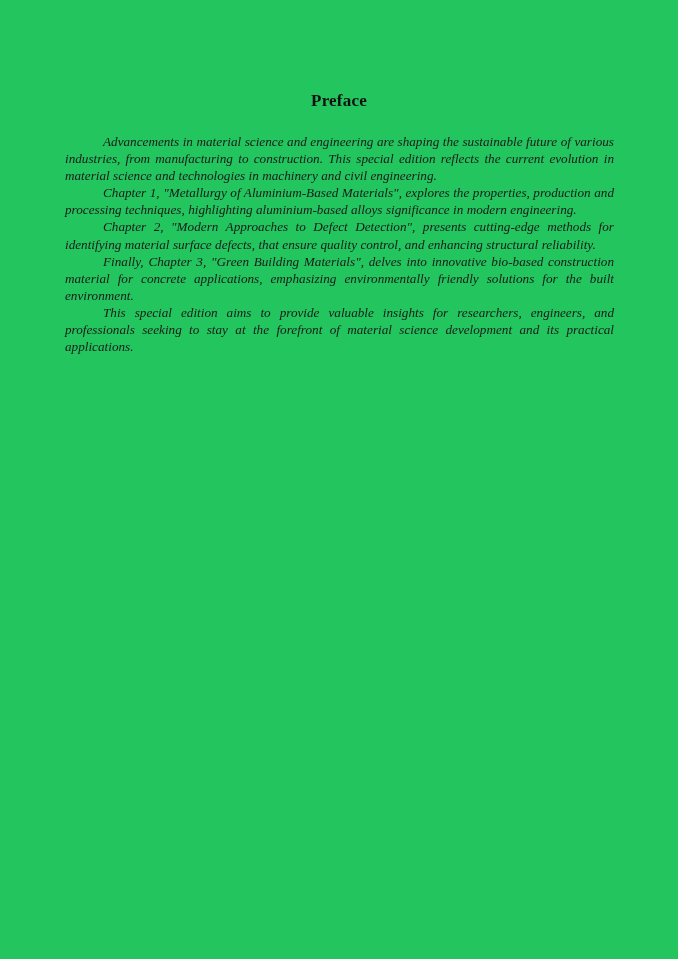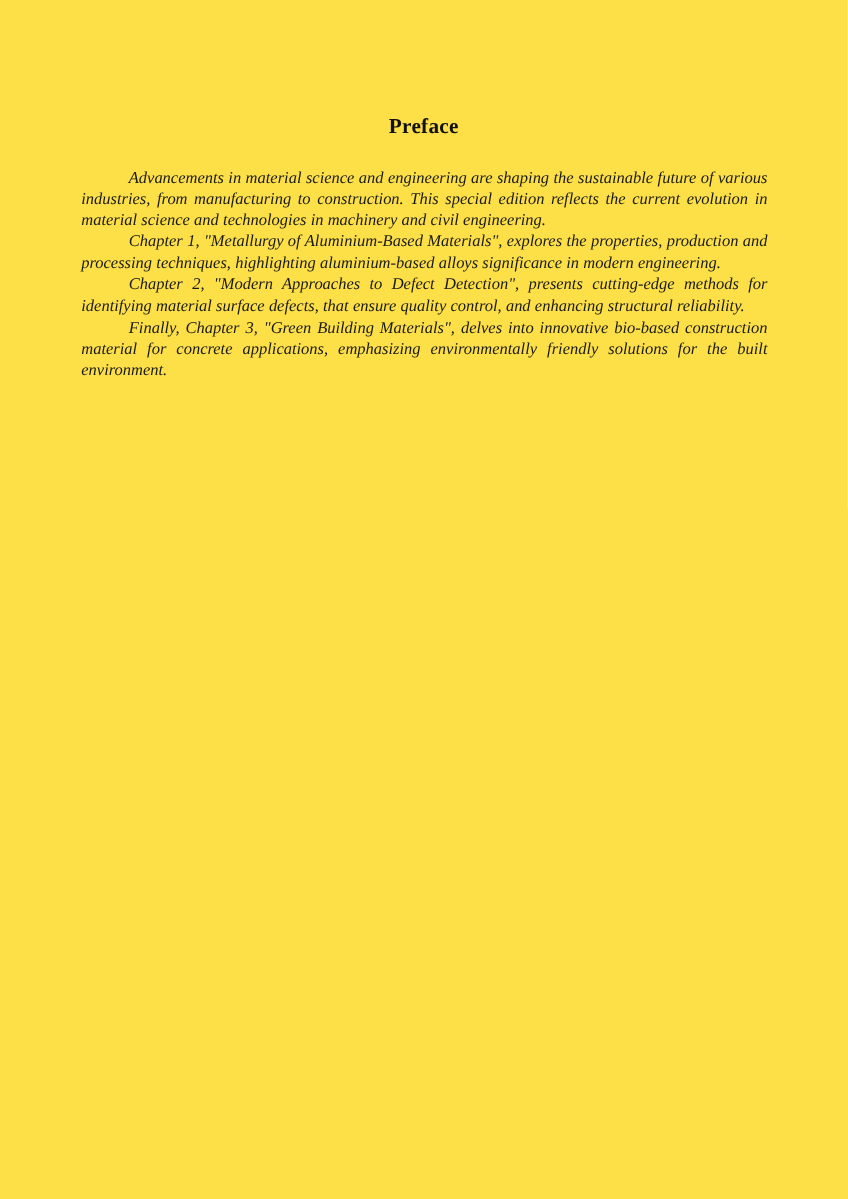--- a/index.html
+++ b/index.html
@@ -12,21 +12,21 @@
     background: #ffffff;
     font-family: "Liberation Serif", "DejaVu Serif", serif;
     color: #1a1a1a;
     overflow: hidden;
   }
 
   .page {
     position: relative;
     width: 678px;
     height: 959px;
-    background: #fde047;
+    background: #22c55e;
     box-sizing: border-box;
   }
 
   .page-title {
     position: absolute;
     top: 80px;
     left: 0;
     width: 678px;
     text-align: center;
     font-size: 17px;
@@ -60,15 +60,16 @@
 
 <div class="page">
 
   <h1 class="page-title">Preface</h1>
 
   <div class="body-block">
     <p class="para">Advancements in material science and engineering are shaping the sustainable future of various industries, from manufacturing to construction. This special edition reflects the current evolution in material science and technologies in machinery and civil engineering.</p>
     <p class="para">Chapter 1, "Metallurgy of Aluminium-Based Materials", explores the properties, production and processing techniques, highlighting aluminium-based alloys significance in modern engineering.</p>
     <p class="para">Chapter 2, "Modern Approaches to Defect Detection", presents cutting-edge methods for identifying material surface defects, that ensure quality control, and enhancing structural reliability.</p>
     <p class="para">Finally, Chapter 3, "Green Building Materials", delves into innovative bio-based construction material for concrete applications, emphasizing environmentally friendly solutions for the built environment.</p>
+    <p class="para">This special edition aims to provide valuable insights for researchers, engineers, and professionals seeking to stay at the forefront of material science development and its practical applications.</p>
   </div>
 
 </div>
 
 </body></html>

